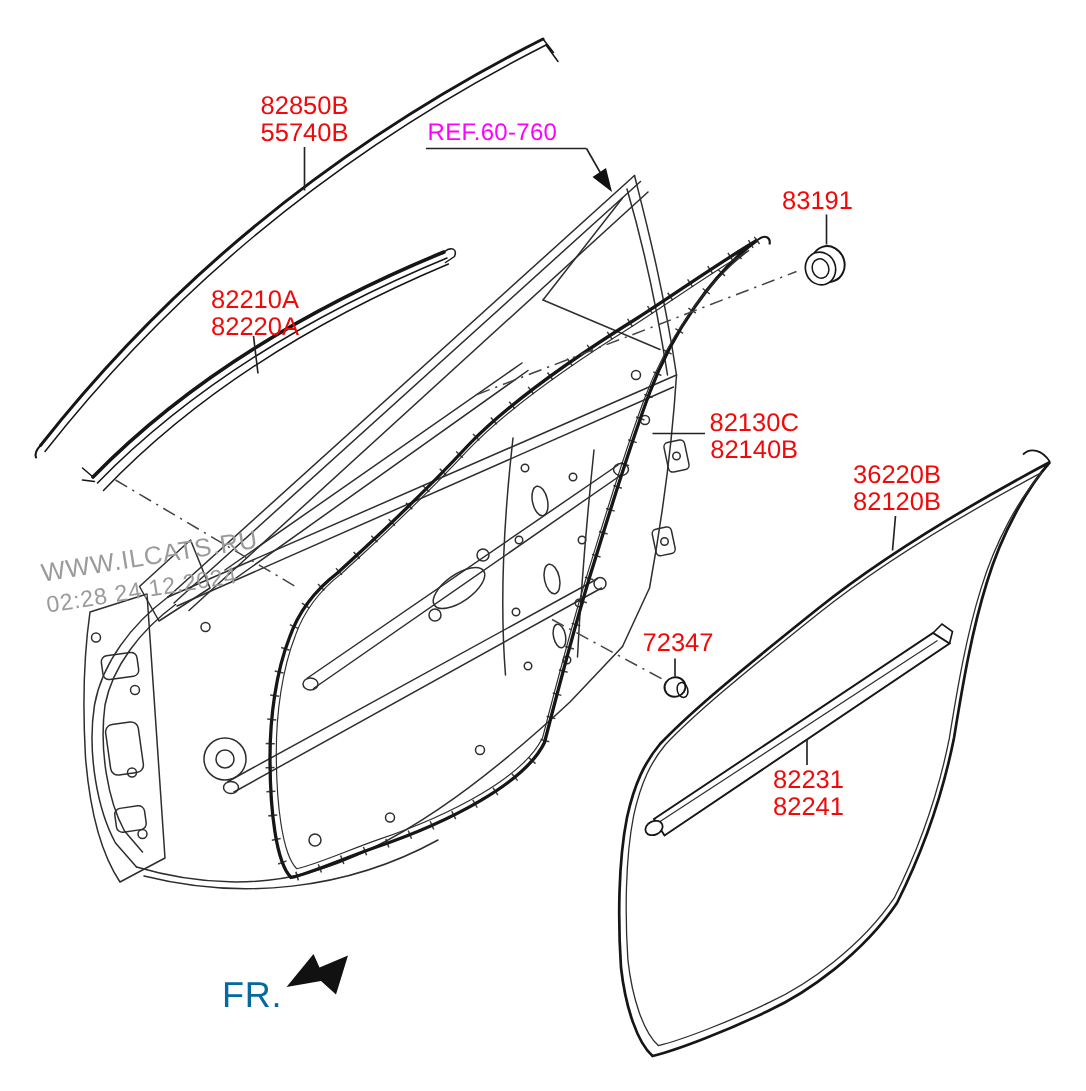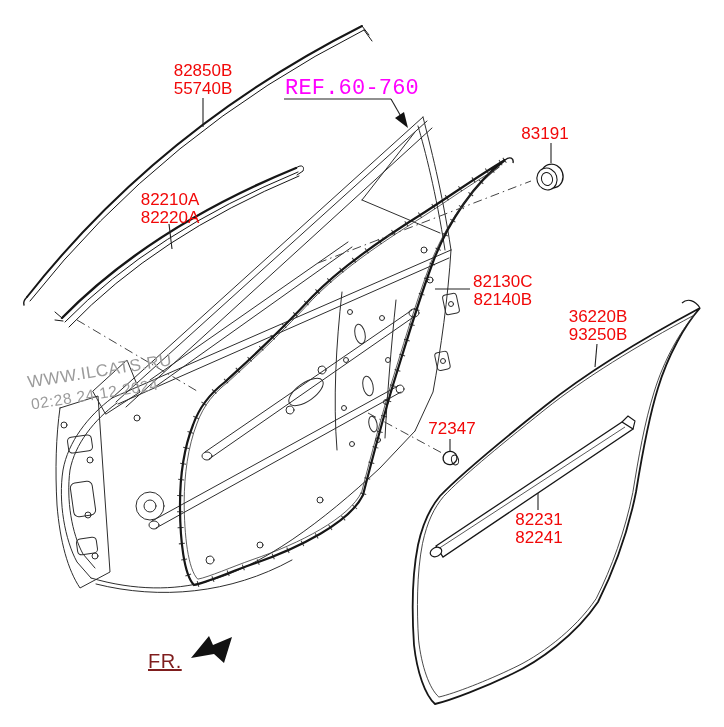--- a/index.html
+++ b/index.html
@@ -7,24 +7,24 @@
     width:724px;height:727px;position:relative;overflow:hidden;
     background:#ffffff;font-family:"Liberation Sans",sans-serif;
   }
   svg{position:absolute;left:0;top:0;}
   .label{
     position:absolute;color:#f10808;font-size:17px;line-height:18px;
     text-align:center;white-space:nowrap;
   }
   .label span{display:block;text-align:center;}
   .label.left-align{text-align:left;}
-  .label.ref{color:#ff00ff;font-size:22px;font-weight:400;letter-spacing:.2px;font-family:Liberation Mono, monospace;}
+  .label.ref{color:#ff00ff;font-size:16px;font-weight:400;letter-spacing:.2px;}
   .fr-label{
-    position:absolute;left:148px;top:650px;color:#7f1d1d;
-    font-size:20px;font-weight:500;letter-spacing:.5px;text-decoration:underline;
+    position:absolute;left:148px;top:650px;color:#0369a1;
+    font-size:24px;font-weight:500;letter-spacing:.5px;
   }
   .watermark{
     position:absolute;left:26px;top:372px;color:#9b9b9b;
     transform:rotate(-9deg);transform-origin:0 0;
     font-size:17px;line-height:22px;letter-spacing:.5px;white-space:nowrap;
   }
   .watermark .wm2{font-size:15.5px;}
   .ln{stroke:#2e2e2e;stroke-width:1;fill:none;stroke-linecap:round;stroke-linejoin:round;}
   .bold-ln{stroke:#161616;fill:none;stroke-linecap:round;stroke-linejoin:round;}
   .leader{stroke:#222;stroke-width:1.1;fill:none;}
@@ -218,21 +218,21 @@
   <span>83191</span>
 </div>
 
 <div class="label left-align" style="left:473px;top:273px">
   <span>82130C</span>
   <span>82140B</span>
 </div>
 
 <div class="label" style="left:563px;top:308px;width:70px">
   <span>36220B</span>
-  <span>93250B</span>
+  <span>82120B</span>
 </div>
 
 <div class="label" style="left:425px;top:420px;width:54px">
   <span>72347</span>
 </div>
 
 <div class="label" style="left:510px;top:511px;width:58px">
   <span>82231</span>
   <span>82241</span>
 </div>

